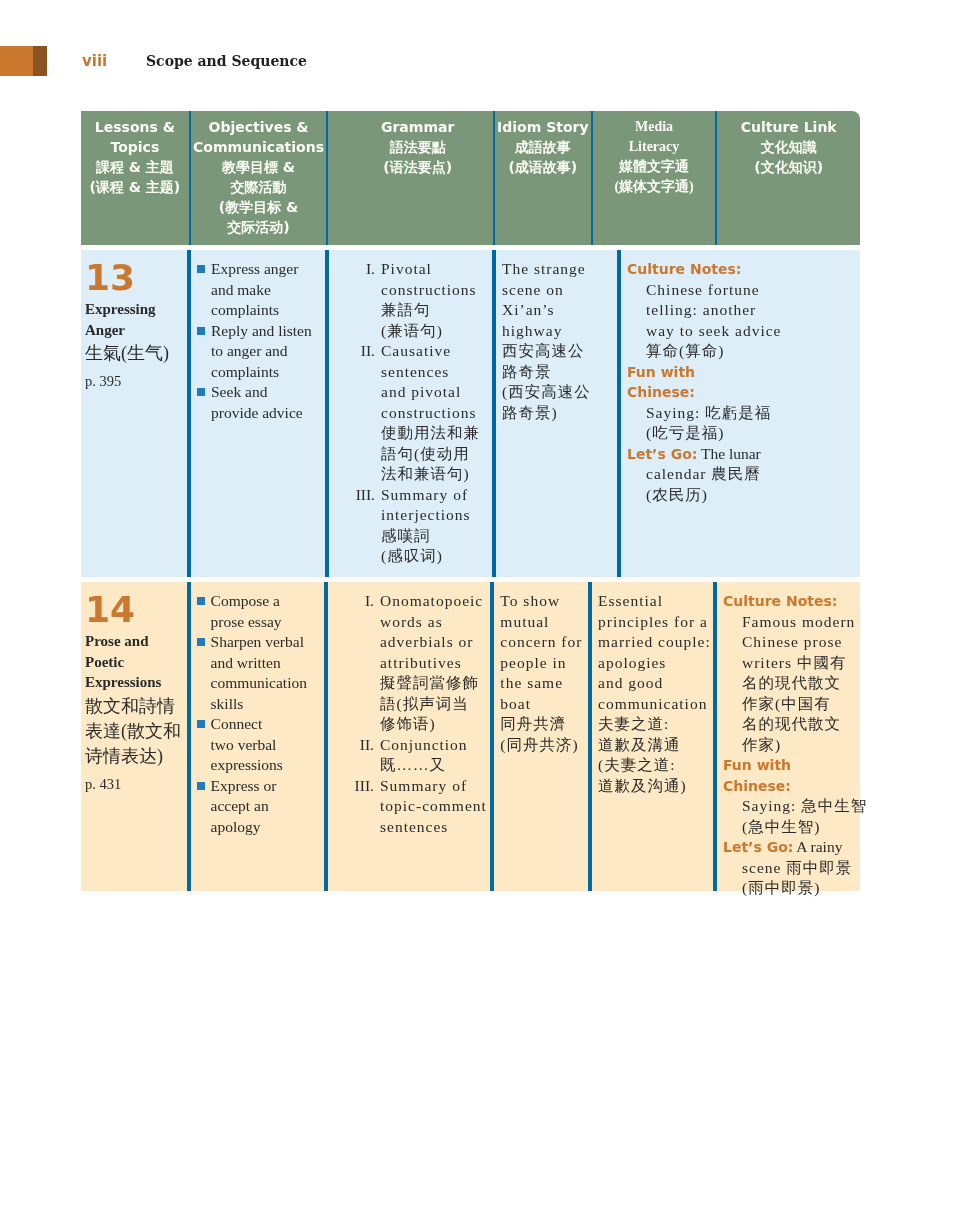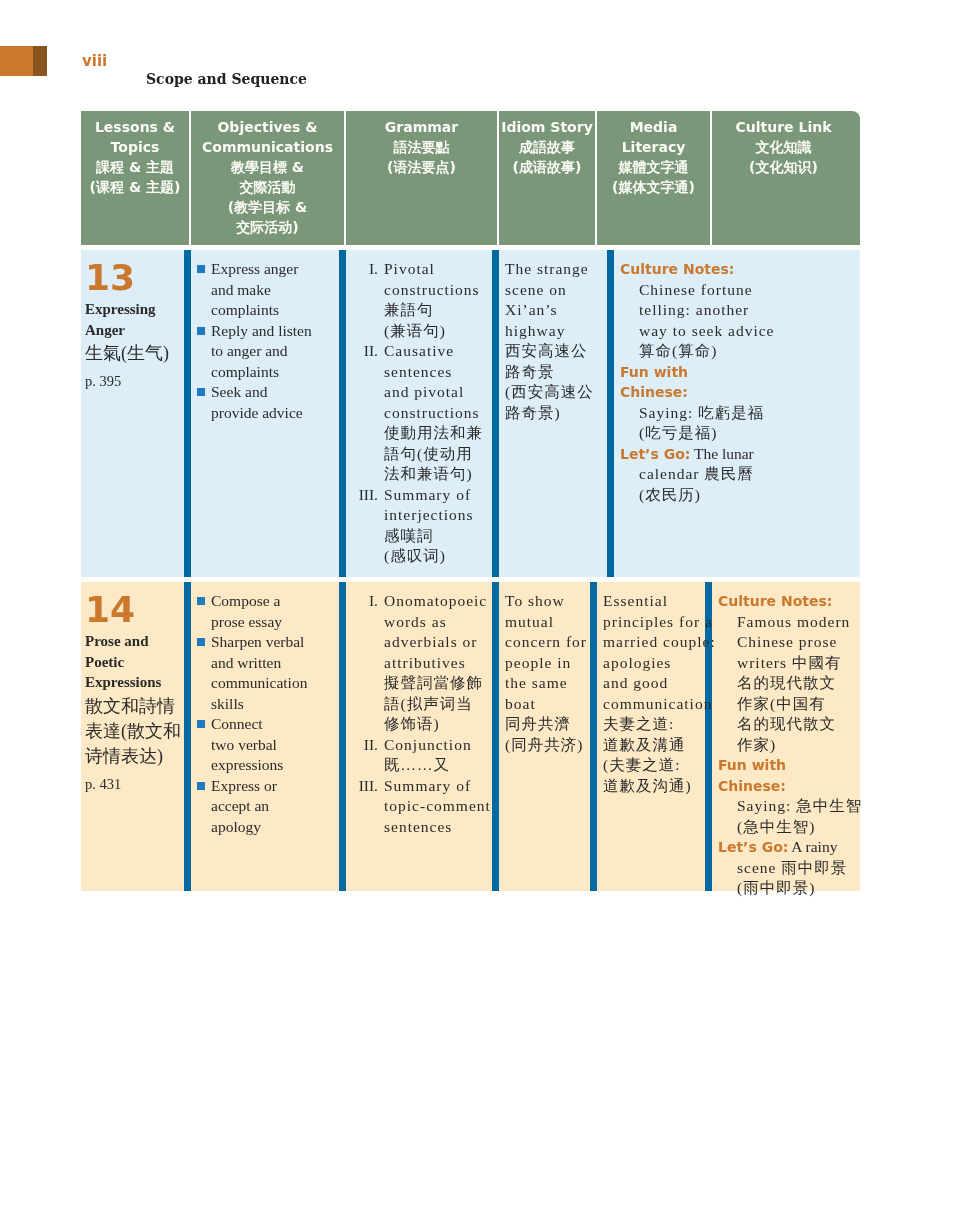--- a/index.html
+++ b/index.html
@@ -2,36 +2,36 @@
 <html><head>
 <meta charset="utf-8">
 <style>
   html, body { margin:0; padding:0; }
   body { width:960px; height:1228px; background:#ffffff; position:relative; overflow:hidden;
          font-family:"Liberation Serif","DejaVu Serif",serif; color:#2a2a2a; }
   .tab-mark { position:absolute; left:0; top:46px; width:33px; height:30px; background:#c9782e; }
   .tab-mark-dark { position:absolute; left:33px; top:46px; width:14px; height:30px; background:#8a5420; }
   .page-num { position:absolute; left:82px; top:52px; font-family:"DejaVu Sans","Liberation Sans",sans-serif;
               font-size:15px; color:#c9782e; font-weight:bold; }
-  .running-head { position:absolute; left:146px; top:71px; font-family:"DejaVu Serif","Liberation Serif",serif;
+  .running-head { position:absolute; left:146px; top:53px; font-family:"DejaVu Serif","Liberation Serif",serif;
                   font-size:14px; color:#222; font-weight:bold; }
   .table { position:absolute; left:81px; top:111px; width:779px; }
   .hdr { display:flex; height:134px; background:#7b977a; border-radius:0 8px 0 0; }
   .hcell { color:#fbfbf5; font-family:"DejaVu Sans","Liberation Sans",sans-serif; font-weight:bold;
            font-size:14px; line-height:20px; text-align:center; padding-top:6px; box-sizing:border-box;
-           border-right:2px solid #ffffff; }
+           border-right:2px solid #0369a1; }
   .hcell:last-child { border-right:none; }
   .hcell div { white-space:nowrap; }
   .row { display:flex; margin-top:5px; }
   .row.blue { background:#deeef9; height:327px; }
   .row.peach { background:#fde9c5; height:309px; }
-  .cell { box-sizing:border-box; border-right:7px solid #0369a1; font-size:15.5px; line-height:20.5px;
+  .cell { box-sizing:border-box; border-right:4px solid #0369a1; font-size:15.5px; line-height:20.5px;
           padding-top:9px; }
   .cell:last-child { border-right:none; }
-  .c1{width:110px;} .c2{width:155px;} .c3{width:153px;} .c4{width:98px;} .c5{width:115px;} .c6{width:143px;}
+  .c1{width:110px;} .c2{width:138px;} .c3{width:153px;margin-left:14px;} .c4{width:98px;} .c5{width:125px;font-family:Liberation Serif, serif;} .c6{width:143px;}
   .lesson-num { font-size:36px; font-weight:bold; color:#c9782e; font-family:"DejaVu Sans","Liberation Sans",sans-serif;
                 line-height:38px; padding-left:4px; margin-bottom:2px; }
   .lesson-title { font-weight:bold; padding-left:4px; font-size:15px; }
   .lesson-zh { font-size:18px; line-height:23px; padding-left:4px; margin-top:2px; }
   .lesson-page { padding-left:4px; margin-top:6px; font-size:14.5px; }
   .obj-item { position:relative; padding-left:20px; padding-right:2px; }
   .obj-item .bullet { position:absolute; left:6px; top:6px; width:8px; height:8px; background:#1f7ac0; }
   .gram-item { display:flex; }
   .gram-item .roman { width:32px; text-align:right; padding-right:6px; flex-shrink:0; }
   .gram-item .txt { flex:1; }

